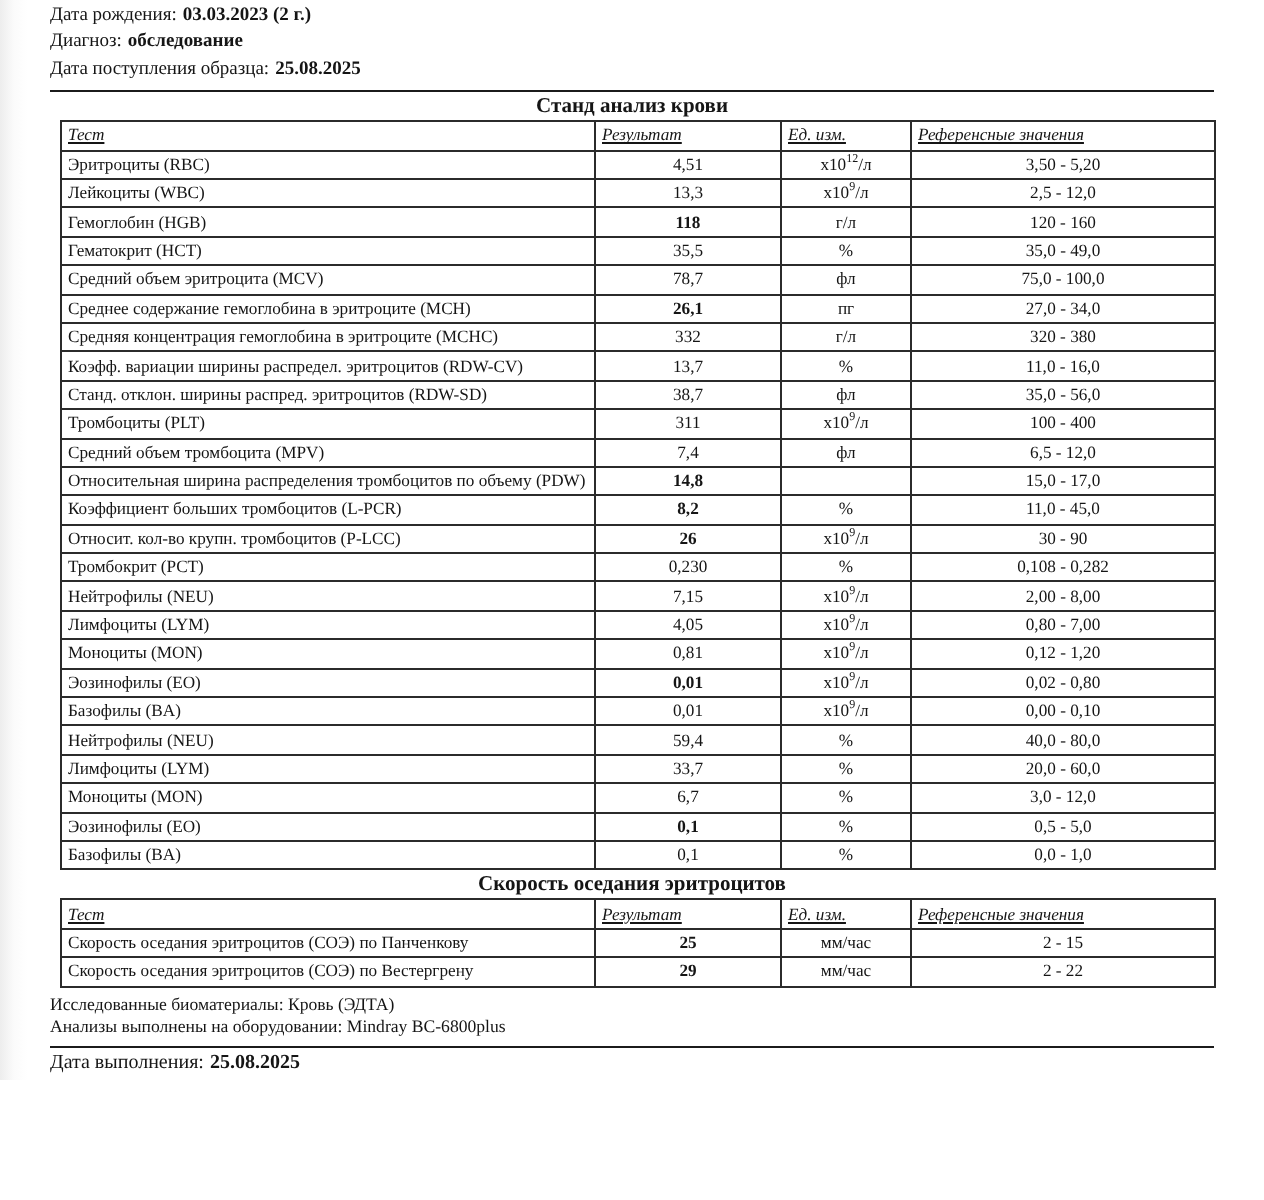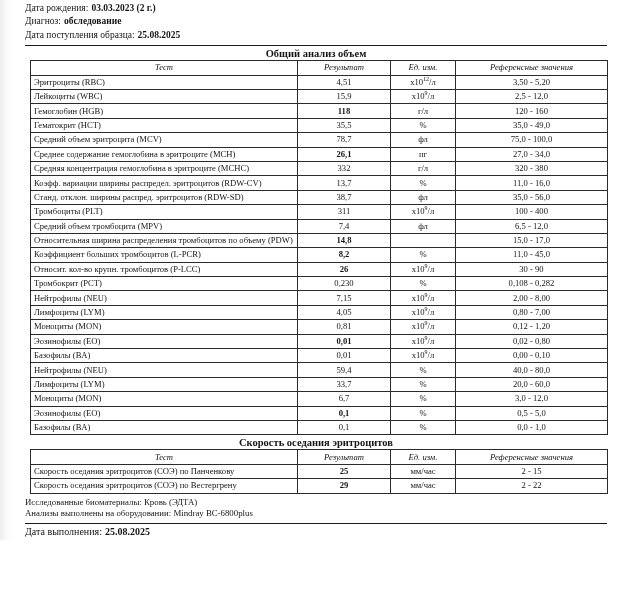--- a/index.html
+++ b/index.html
@@ -18,21 +18,21 @@
   .h-right{flex:1;}
   .hline{font-size:9.5px;line-height:13.4px;white-space:nowrap;}
   .b{font-weight:bold;margin-left:3px;}
   .rule{border-top:1.6px solid #1b1b1b;margin-top:3px;}
   .rule2{border-top:1.3px solid #1b1b1b;margin-top:3px;}
   .tbl-title{text-align:center;font-weight:bold;font-size:10.5px;line-height:13px;padding-top:1px;}
   
   table{margin-left:5px;width:577px;border-collapse:collapse;table-layout:fixed;}
   col.w-test{width:267px;} col.w-res{width:93px;} col.w-unit{width:65px;} col.w-ref{width:152px;}
   td{border:1px solid #2b2b2b;font-size:8.6px;height:13.4px;padding:0 3px;line-height:1.05;overflow:hidden;white-space:nowrap;}
-  thead td{font-style:italic;text-align:center;}
+  thead td{font-style:italic;text-align:left;text-decoration:underline;}
   .c-res,.c-unit,.c-ref{text-align:center;}
   .flag{font-weight:bold;}
   sup{font-size:6px;line-height:0;}
   
   .foot-right{font-size:8.8px;line-height:11.6px;margin-top:3px;}
   .meta{font-size:10px;line-height:15.5px;}
   
   .stamp-round{position:absolute;left:63px;top:551px;width:94px;height:94px;opacity:.82;filter:blur(.3px);}
   .stamp-rect{
     position:absolute;left:505px;top:559px;width:110px;height:35px;
@@ -57,21 +57,21 @@
         <div class="hline">
           <span>Диагноз:</span><span class="b">обследование</span>
         </div>
         <div class="hline">
           <span>Дата поступления образца:</span><span class="b">25.08.2025</span>
         </div>
       </div>
     </div>
 
     <div class="rule"></div>
-    <div class="tbl-title">Общий анализ объем</div>
+    <div class="tbl-title">Станд анализ крови</div>
 
     <table>
       <colgroup>
           <col class="w-test">
           <col class="w-res">
           <col class="w-unit">
           <col class="w-ref">
         </colgroup>
       <thead>
         <tr>
@@ -83,21 +83,21 @@
       </thead>
       <tbody id="cbc-body">
           <tr>
             <td class="c-test">Эритроциты (RBC)</td>
             <td class="c-res">4,51</td>
             <td class="c-unit">x10<sup>12</sup>/л</td>
             <td class="c-ref">3,50 - 5,20</td>
           </tr>
           <tr>
             <td class="c-test">Лейкоциты (WBC)</td>
-            <td class="c-res">15,9</td>
+            <td class="c-res">13,3</td>
             <td class="c-unit">x10<sup>9</sup>/л</td>
             <td class="c-ref">2,5 - 12,0</td>
           </tr>
           <tr>
             <td class="c-test">Гемоглобин (HGB)</td>
             <td class="c-res flag">118</td>
             <td class="c-unit">г/л</td>
             <td class="c-ref">120 - 160</td>
           </tr>
           <tr>

